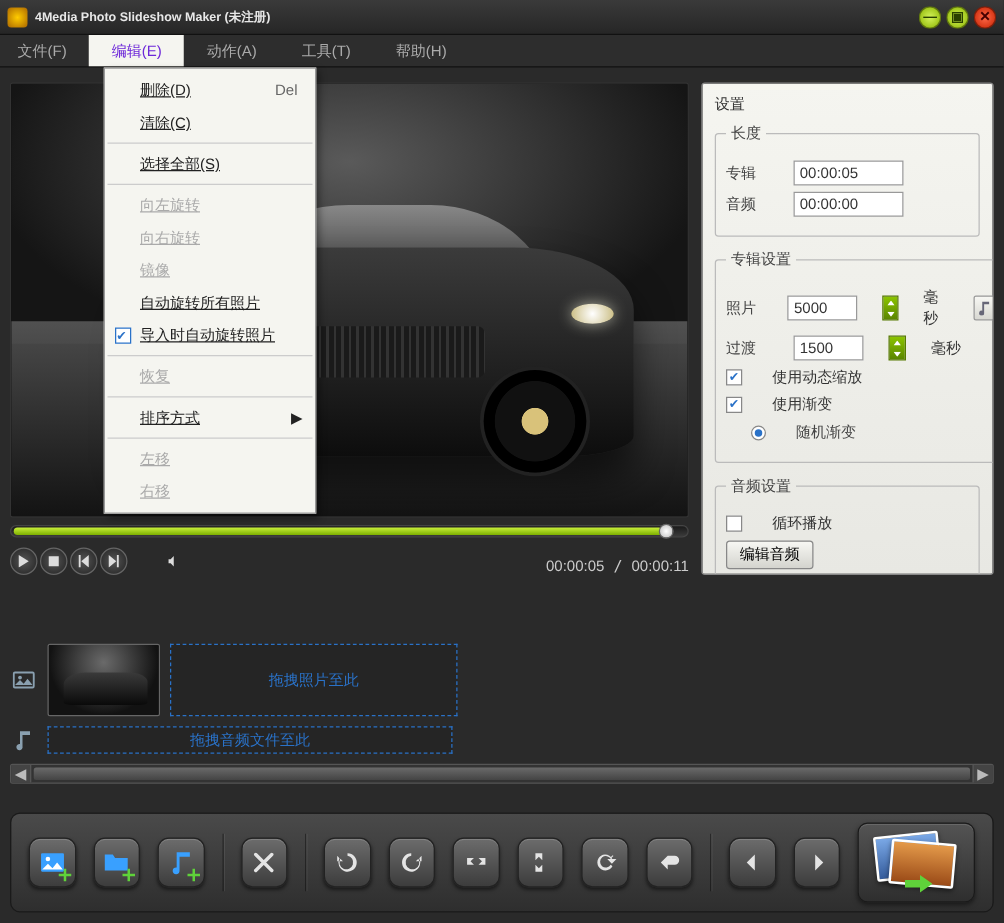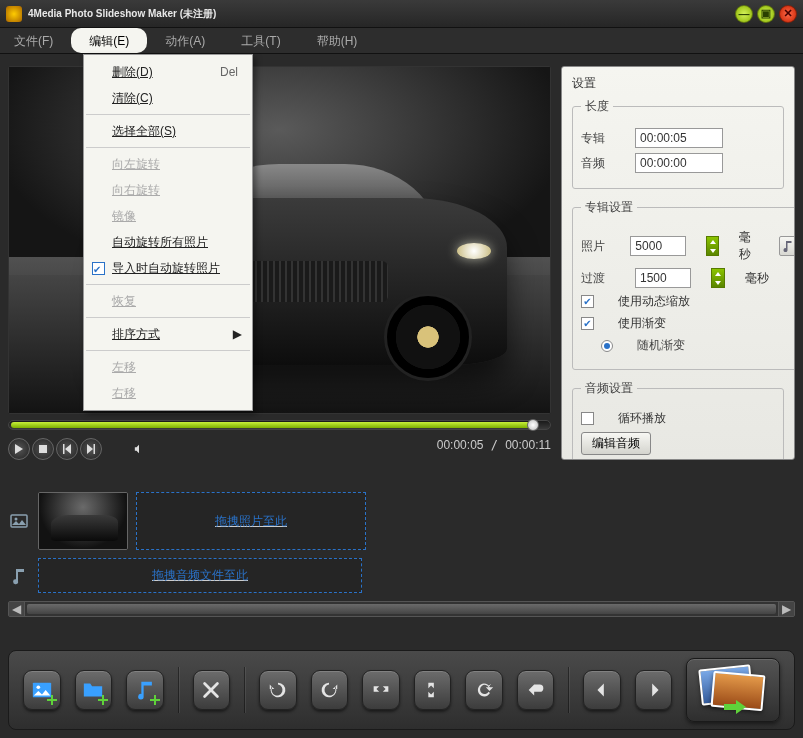--- a/index.html
+++ b/index.html
@@ -11,21 +11,21 @@
 .titlebar .title { color:#e8e8e8; font-size:10px; font-weight:bold; flex:0 0 auto; }
 .titlebar .spacer { flex:1; }
 .win-btn { width:18px; height:18px; border-radius:50%; margin-left:4px; display:flex; align-items:center; justify-content:center; border:1px solid rgba(0,0,0,.4); font-weight:bold; font-size:11px; cursor:pointer; }
 .win-min { background: radial-gradient(circle,#d4f25b,#8bb300); color:#2a4000;}
 .win-max { background: radial-gradient(circle,#d4f25b,#8bb300); color:#2a4000;}
 .win-close { background: radial-gradient(circle,#ff6a4a,#c62100); color:#470000;}
 
 
 .menubar { height: 26px; background:#2d2d2d; display:flex; align-items:stretch; padding: 0 12px; border-bottom:1px solid #111; color:#aaa; }
 .menubar .menu-item { padding:0 18px; line-height:26px; cursor:pointer; }
-.menubar .menu-item.active { background:#f5f5f0; color:#000000;border-radius:10px; }
+.menubar .menu-item.active { background:#f5f5f0; color:#6d28d9; }
 .menubar .menu-item:first-child{ padding-left:2px; padding-right:18px;}
 
 
 .dropdown { position:absolute; left:83px; top:54px; width:170px; background:#f5f5f0; border:1px solid #999; box-shadow:3px 3px 6px rgba(0,0,0,.4); padding:4px 0; color:#222; z-index:100; }
 .dropdown .dd-item { padding:4px 22px 4px 28px; line-height:18px; cursor:default; position:relative; display:flex; align-items:center;text-decoration:underline;}
 .dropdown .dd-item.enabled { color:#222; cursor:pointer; }
 .dropdown .dd-item.disabled { color:#aaa; }
 .dropdown .dd-sep { height:1px; background:#ccc; margin:3px 2px; }
 .dropdown .dd-shortcut { position:absolute; right:14px; color:#666; }
 .dropdown .dd-check { position:absolute; left:8px; width:13px; height:13px; border:1px solid #2a72c8; background:#fff;}
@@ -42,21 +42,21 @@
 .car-win{ position:absolute; left:30%; right:20%; top:28%; height:24%; background:linear-gradient(#888,#222); border-radius:40% 36% 0 0 / 100% 100% 0 0;}
 .wheel{ position:absolute; width:82px; height:82px; bottom:10%; border-radius:50%; background:radial-gradient(circle,#d9c27a 0 18%,#111 19% 55%,#000 56% 100%); box-shadow:0 0 0 3px #222;}
 .wheel.l{ left:22%;} .wheel.r{ right:15%;}
 .headlight{position:absolute; width:34px; height:16px; background:radial-gradient(circle,#fff,#c7b97c); border-radius:50%; right:11%; top:51%; box-shadow:0 0 12px rgba(255,255,230,.6);}
 .grille{ position:absolute; left:38%; right:30%; top:56%; height:12%; background:repeating-linear-gradient(90deg,#1a1a1a 0 4px,#333 4px 6px); border-radius:6px;}
 
 
 .progress { height:10px; margin-top:6px; background:linear-gradient(#1a1a1a,#3a3a3a); border-radius:5px; position:relative; border:1px solid #444;}
 .progress .fill{ position:absolute; left:2px; top:1px; bottom:1px; width:96%; background:linear-gradient(#c8f03a,#7daf00); border-radius:4px;}
 .progress .knob{ position:absolute; right:2%; top:-2px; width:12px; height:12px; background:radial-gradient(circle,#fff,#bbb); border-radius:50%; border:1px solid #666;}
-.transport{ display:flex; align-items:flex-start; gap:2px; margin-top:8px; }
+.transport{ display:flex; align-items:flex-end; gap:2px; margin-top:8px; }
 .tbtn{ width:22px; height:22px; border-radius:50%; background:radial-gradient(circle,#555,#222); border:1px solid #666; display:flex; align-items:center; justify-content:center; color:#ddd; cursor:pointer; font-size:10px;}
 .tbtn svg{width:10px;height:10px;fill:#ddd;}
 .tspacer{ width:22px;}
 .timecode{ margin-left:auto; color:#ccc; font-family:monospace; font-size:12px;}
 
 
 .settings { width:234px; background:linear-gradient(#f5f5f0,#e8e8e3); border:1px solid #888; border-radius:3px; padding:8px 10px; color:#333; font-size:12px; overflow:auto;}
 .settings h3{ font-size:12px; font-weight:normal; margin-bottom:6px; color:#333;}
 fieldset{ border:1px solid #bbb; border-radius:3px; padding:8px 8px 10px; margin-bottom:10px;}
 legend{ padding:0 4px; color:#444;}
@@ -67,30 +67,30 @@
 .spin div{flex:1; display:flex; align-items:center; justify-content:center;}
 .spin svg{width:6px;height:4px;fill:#fff;}
 .msbtn{ width:20px; height:20px; border:1px solid #999; background:linear-gradient(#f7f7f3,#d8d8d2); border-radius:2px; display:flex; align-items:center; justify-content:center; cursor:pointer;}
 .chk{ width:13px; height:13px; border:1px solid #888; background:#fff; display:inline-flex; align-items:center; justify-content:center; margin-right:4px; }
 .chk.checked::after{content:"✔"; color:#2a72c8; font-size:10px; line-height:10px;}
 .radio{ width:12px; height:12px; border:1px solid #888; border-radius:50%; background:#fff; display:inline-block; margin-right:4px; position:relative;}
 .radio.checked::after{content:""; position:absolute; left:2px; top:2px; right:2px; bottom:2px; background:#2a72c8; border-radius:50%;}
 .panel-btn{ padding:2px 10px; border:1px solid #888; background:linear-gradient(#f7f7f3,#d4d4ce); border-radius:3px; cursor:pointer; font-size:12px;}
 
 
-.timeline-area{ position:absolute; left:8px; right:8px; top:492px; height:124px;text-decoration:underline;}
+.timeline-area{ position:absolute; left:8px; right:8px; top:515px; height:124px;}
 .track{ display:flex; align-items:center; gap:8px; margin-bottom:8px;}
 .track-icon{ width:22px; color:#9ab; display:flex; justify-content:center;}
 .track-icon svg{width:18px;height:18px;fill:#8aa0b0;}
 .thumb{ width:90px; height:58px; background:#1a1a1a; border:1px solid #666; border-radius:2px; position:relative; overflow:hidden; cursor:pointer;}
 .thumb .c1{position:absolute;inset:0;background:radial-gradient(ellipse at 50% 25%,#6a6a6a,#121212 70%);}
 .thumb .c2{position:absolute;left:14%;right:10%;top:40%;bottom:14%;background:linear-gradient(#3a3a3a,#0a0a0a);border-radius:26% 22% 10% 10%/36% 28% 8% 8%;}
 .dropzone{ border:1px dashed #2a72c8; color:#2a72c8; display:flex; align-items:center; justify-content:center; background:rgba(0,0,0,.1);}
 .photo-zone{ width:230px; height:58px;}
-.audio-zone{ width:324px; height:35px;text-align:right;}
+.audio-zone{ width:324px; height:22px;text-align:right;}
 .hscroll{ height:16px; background:#333; border:1px solid #555; position:relative; border-radius:2px;}
 .hscroll .sbtn{position:absolute;top:0;bottom:0;width:16px;background:#444;display:flex;align-items:center;justify-content:center;color:#bbb;cursor:pointer;}
 .hscroll .sbtn.l{left:0;border-right:1px solid #555;} .hscroll .sbtn.r{right:0;border-left:1px solid #555;}
 .hscroll .thumb-bar{position:absolute;left:18px;right:18px;top:2px;bottom:2px;background:linear-gradient(#6a6a6a,#444);border-radius:2px;}
 
 
 .bottombar{ position:absolute; left:8px; right:8px; bottom:8px; height:80px; background:linear-gradient(#4a4a4a,#2e2e2e); border:1px solid #1a1a1a; border-radius:8px; display:flex; align-items:center; padding:0 14px; gap:14px;}
 .bigbtn{ width:40px; height:40px; border-radius:9px; background:linear-gradient(#6c6c6c,#3c3c3c); border:1px solid #222; box-shadow:inset 0 1px 0 rgba(255,255,255,.15), 0 2px 3px rgba(0,0,0,.5); display:flex; align-items:center; justify-content:center; cursor:pointer; color:#e8e8e8;}
 .bigbtn svg{ width:22px; height:22px; fill:#e4e4e4;}
 .bigbtn.blue svg{ fill:#39a0ff;}

